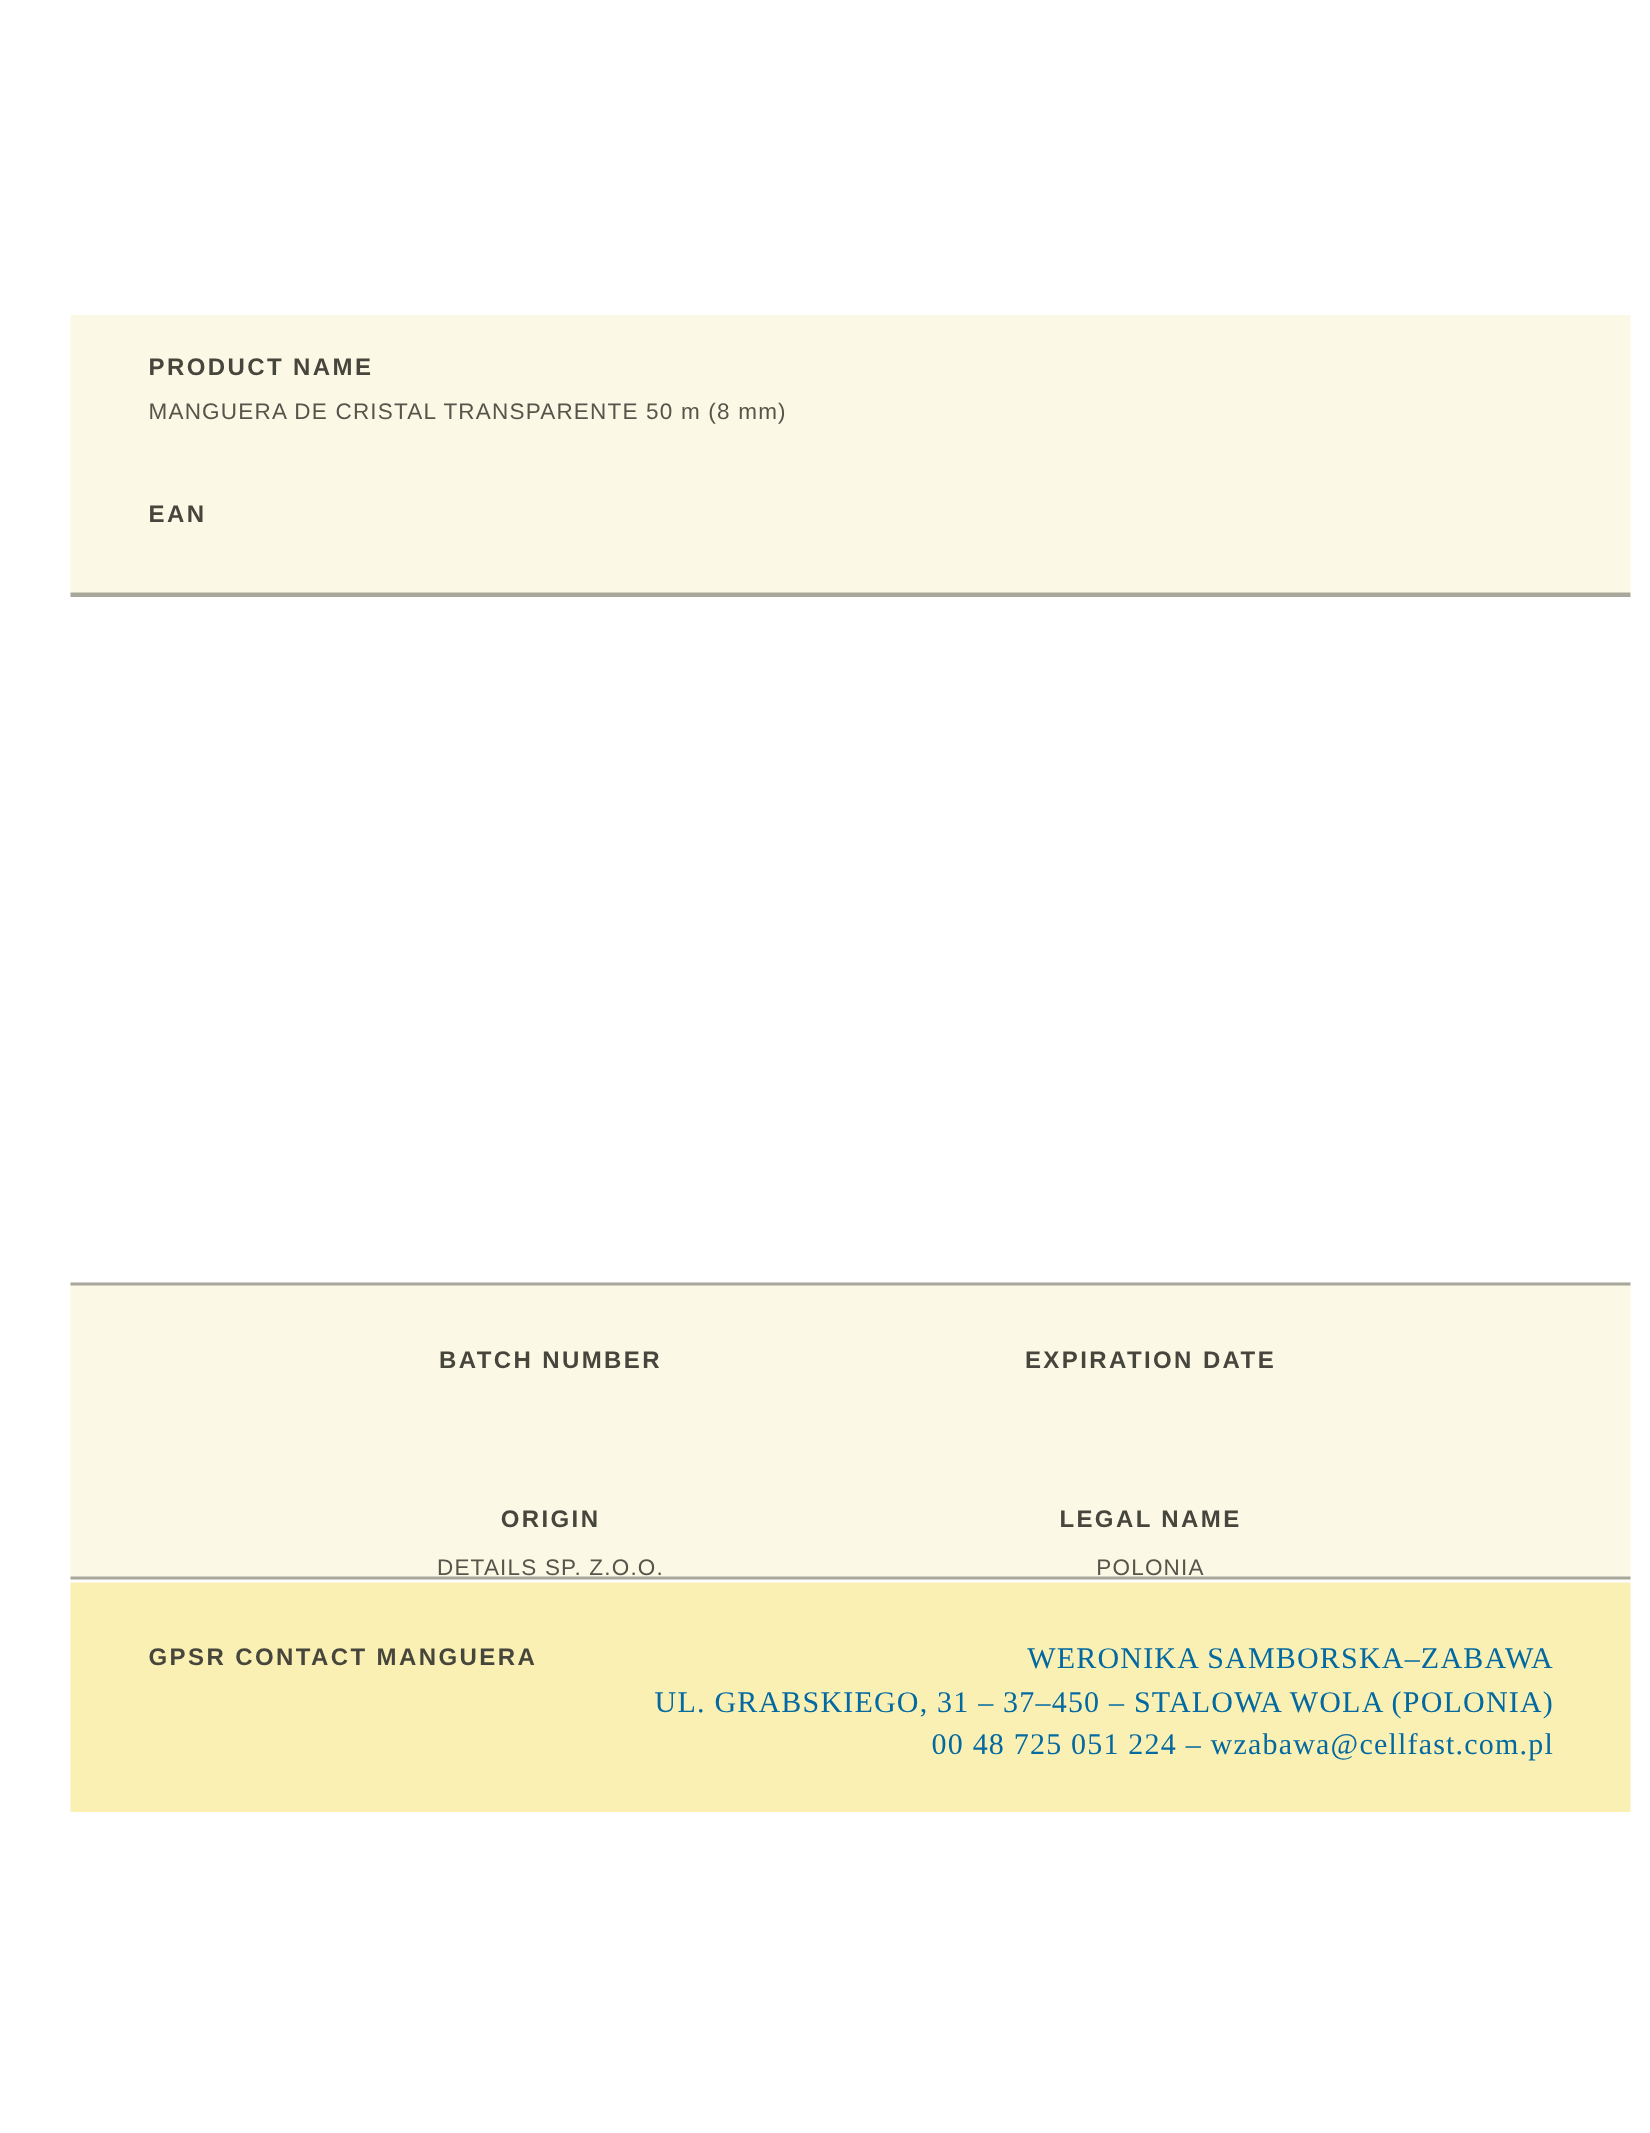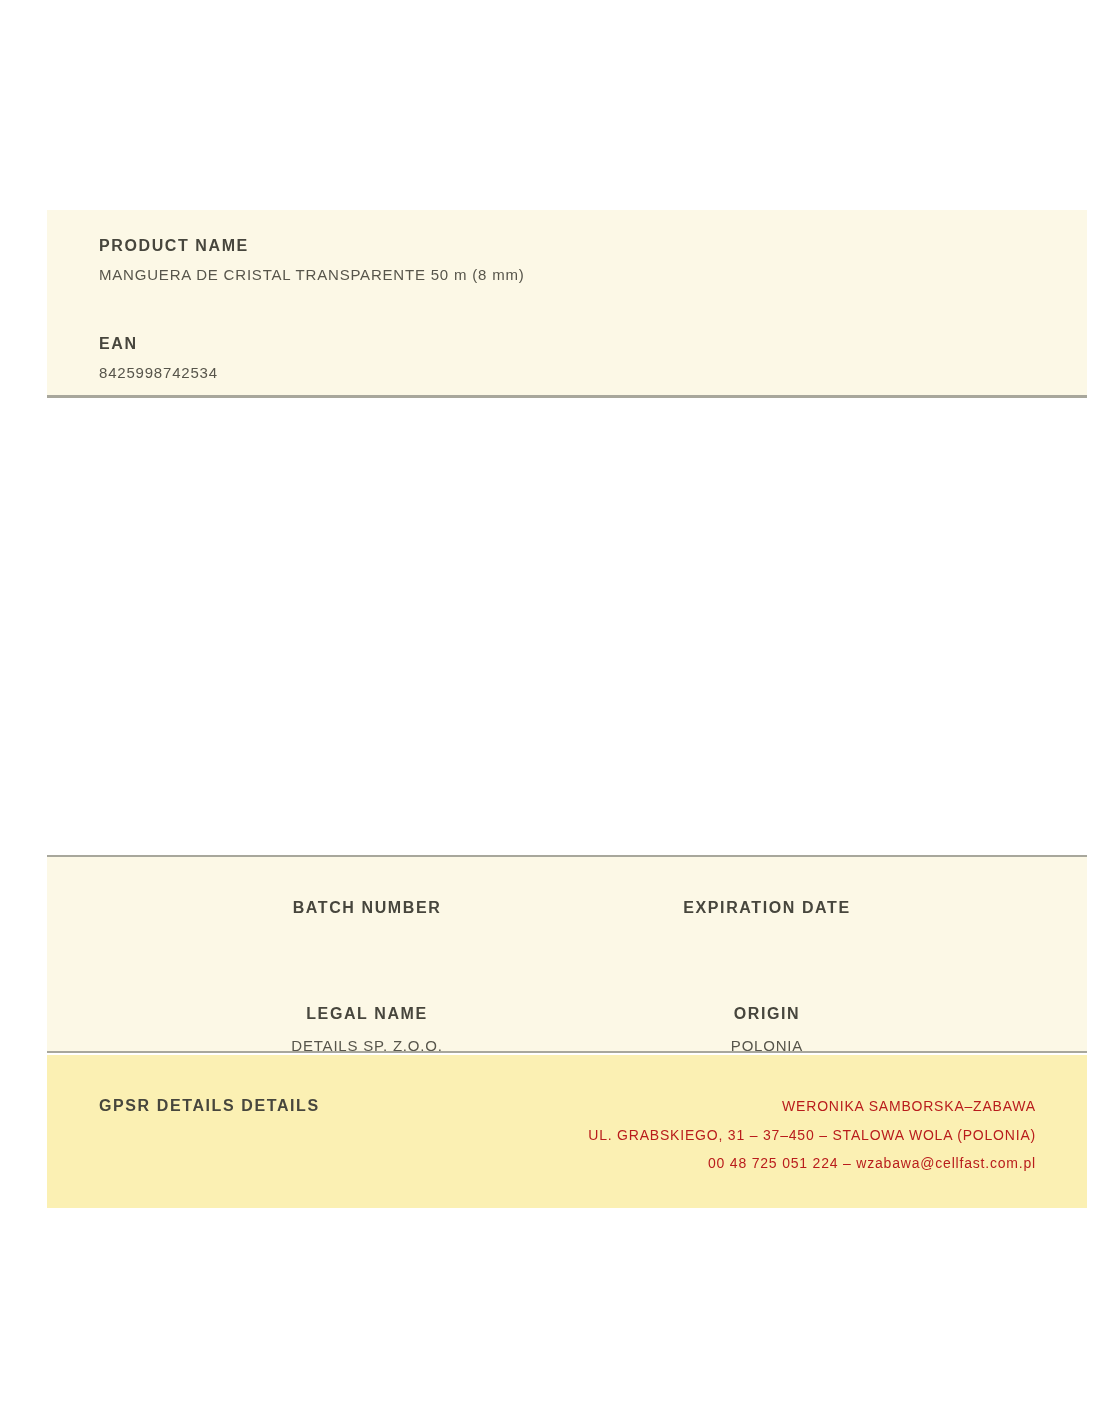--- a/index.html
+++ b/index.html
@@ -86,58 +86,58 @@
     .gpsr-label {
       font-size: 16px;
       font-weight: 700;
       letter-spacing: 1.6px;
       color: #47463D;
       line-height: 16px;
       padding-top: 1px;
     }
     .contact-block {
       text-align: right;
-      font-size: 14px;
+      font-size: 20px;
       font-weight: 400;
       letter-spacing: 0.8px;
-      color: #b91c1c;
+      color: #0369a1;
       line-height: 28.5px;
       margin-top: -5px;
+      font-family: Liberation Serif, serif;
     }
   </style>
 </head>
 <body>
 
 <div class="page">
 
   <section class="panel product-panel">
     <div class="field-label">PRODUCT NAME</div>
     <div class="field-value">MANGUERA DE CRISTAL TRANSPARENTE 50 m (8 mm)</div>
     <div class="field-label ean-label">EAN</div>
-    <div class="field-value">8425998742534</div>
   </section>
 
   <section class="panel batch-panel">
     <div class="two-col">
       <div class="col-cell field-label">BATCH NUMBER</div>
       <div class="col-cell field-label">EXPIRATION DATE</div>
 
       <div class="col-cell row-gap field-value"></div>
       <div class="col-cell row-gap field-value"></div>
 
+      <div class="col-cell field-label">ORIGIN</div>
       <div class="col-cell field-label">LEGAL NAME</div>
-      <div class="col-cell field-label">ORIGIN</div>
 
       <div class="col-cell field-value">DETAILS SP. Z.O.O.</div>
       <div class="col-cell field-value">POLONIA</div>
     </div>
   </section>
 
   <section class="panel gpsr-panel">
-    <div class="gpsr-label">GPSR DETAILS DETAILS</div>
+    <div class="gpsr-label">GPSR CONTACT MANGUERA</div>
     <div class="contact-block">
       <div>WERONIKA SAMBORSKA–ZABAWA</div>
       <div>UL. GRABSKIEGO, 31 – 37–450 – STALOWA WOLA (POLONIA)</div>
       <div>00 48 725 051 224 – wzabawa@cellfast.com.pl</div>
     </div>
   </section>
 
 </div>
 
 </body></html>

